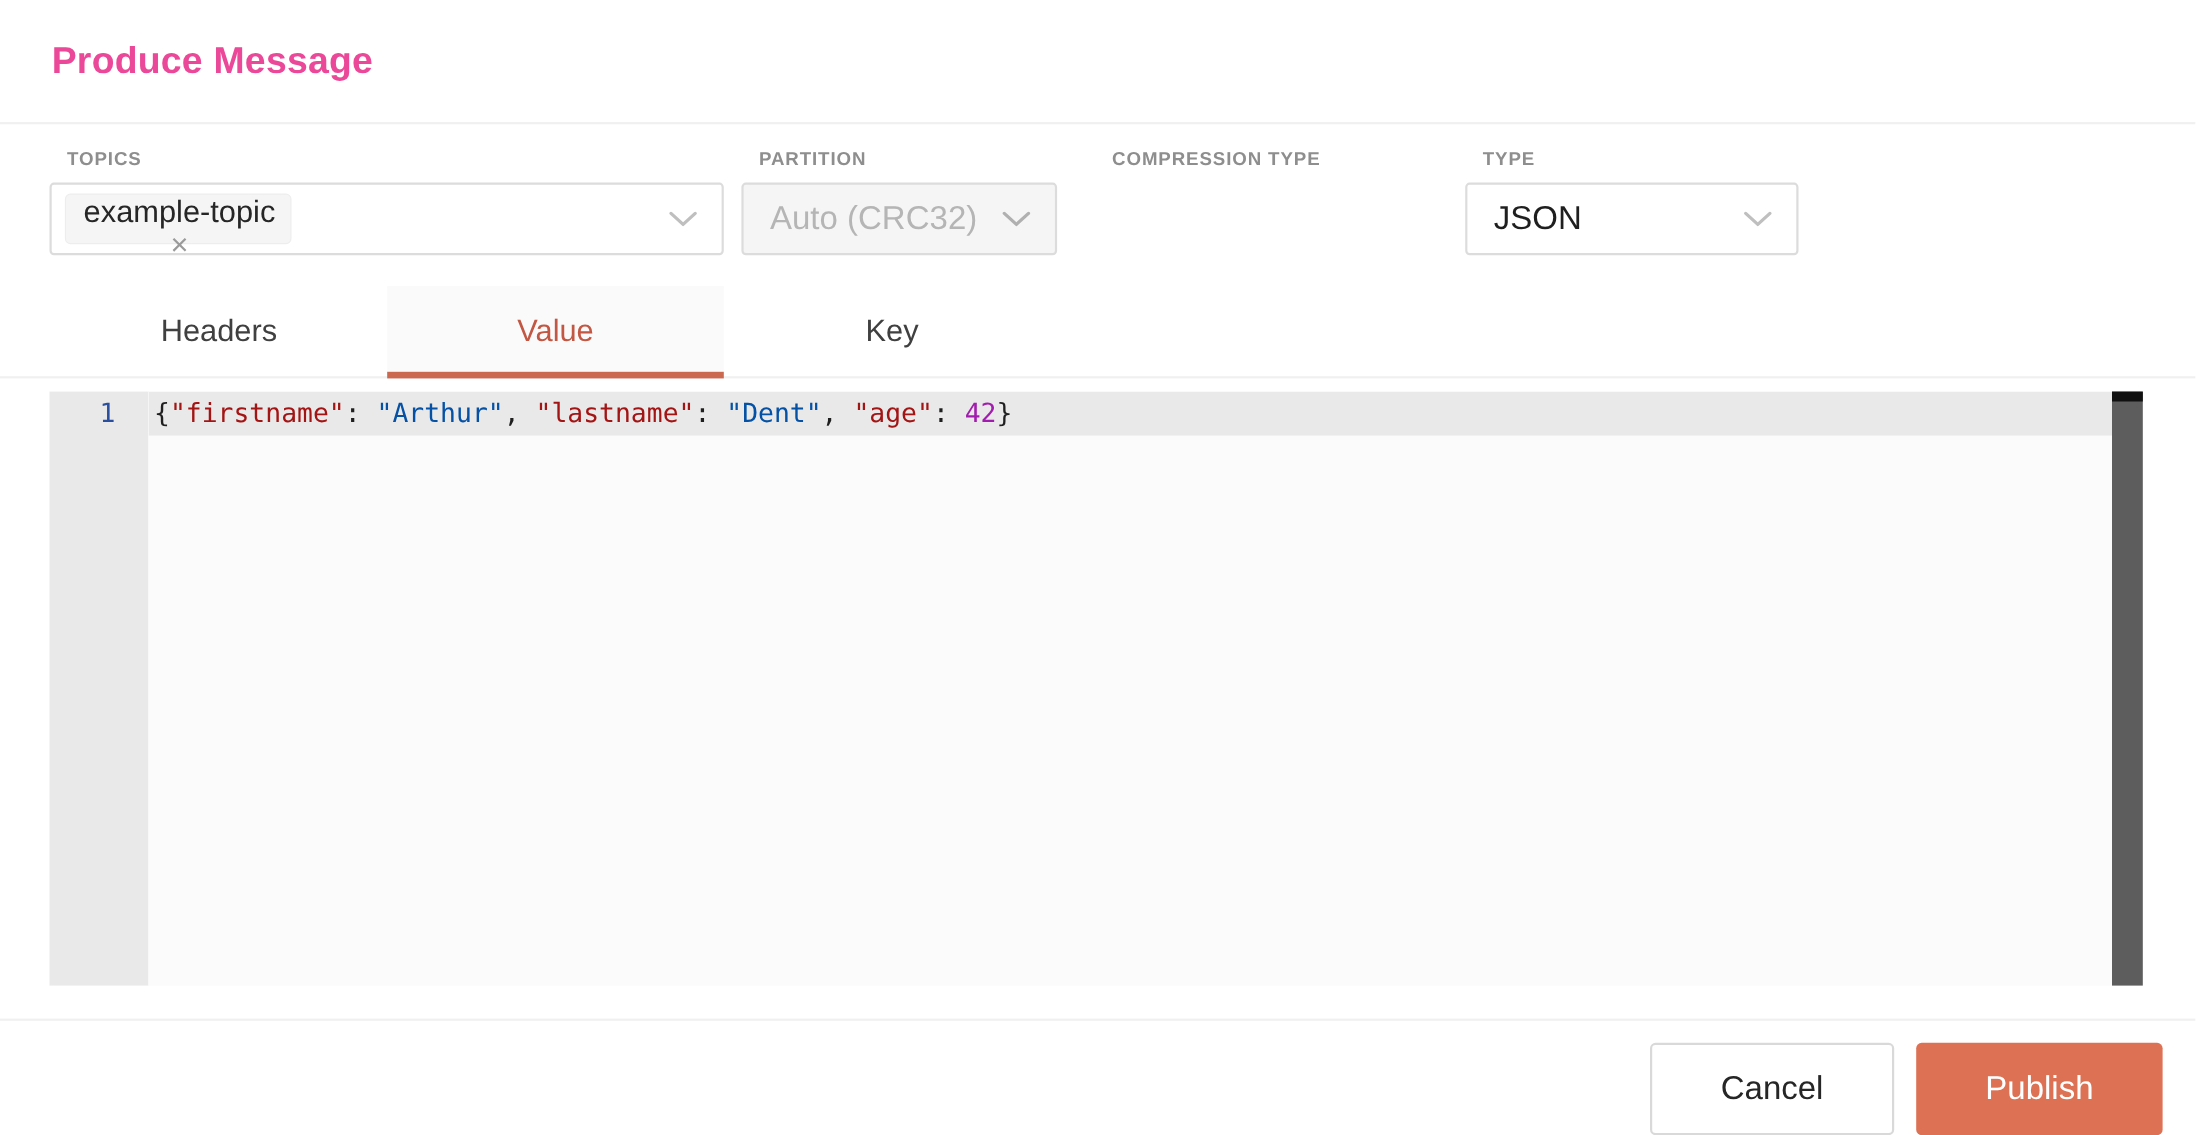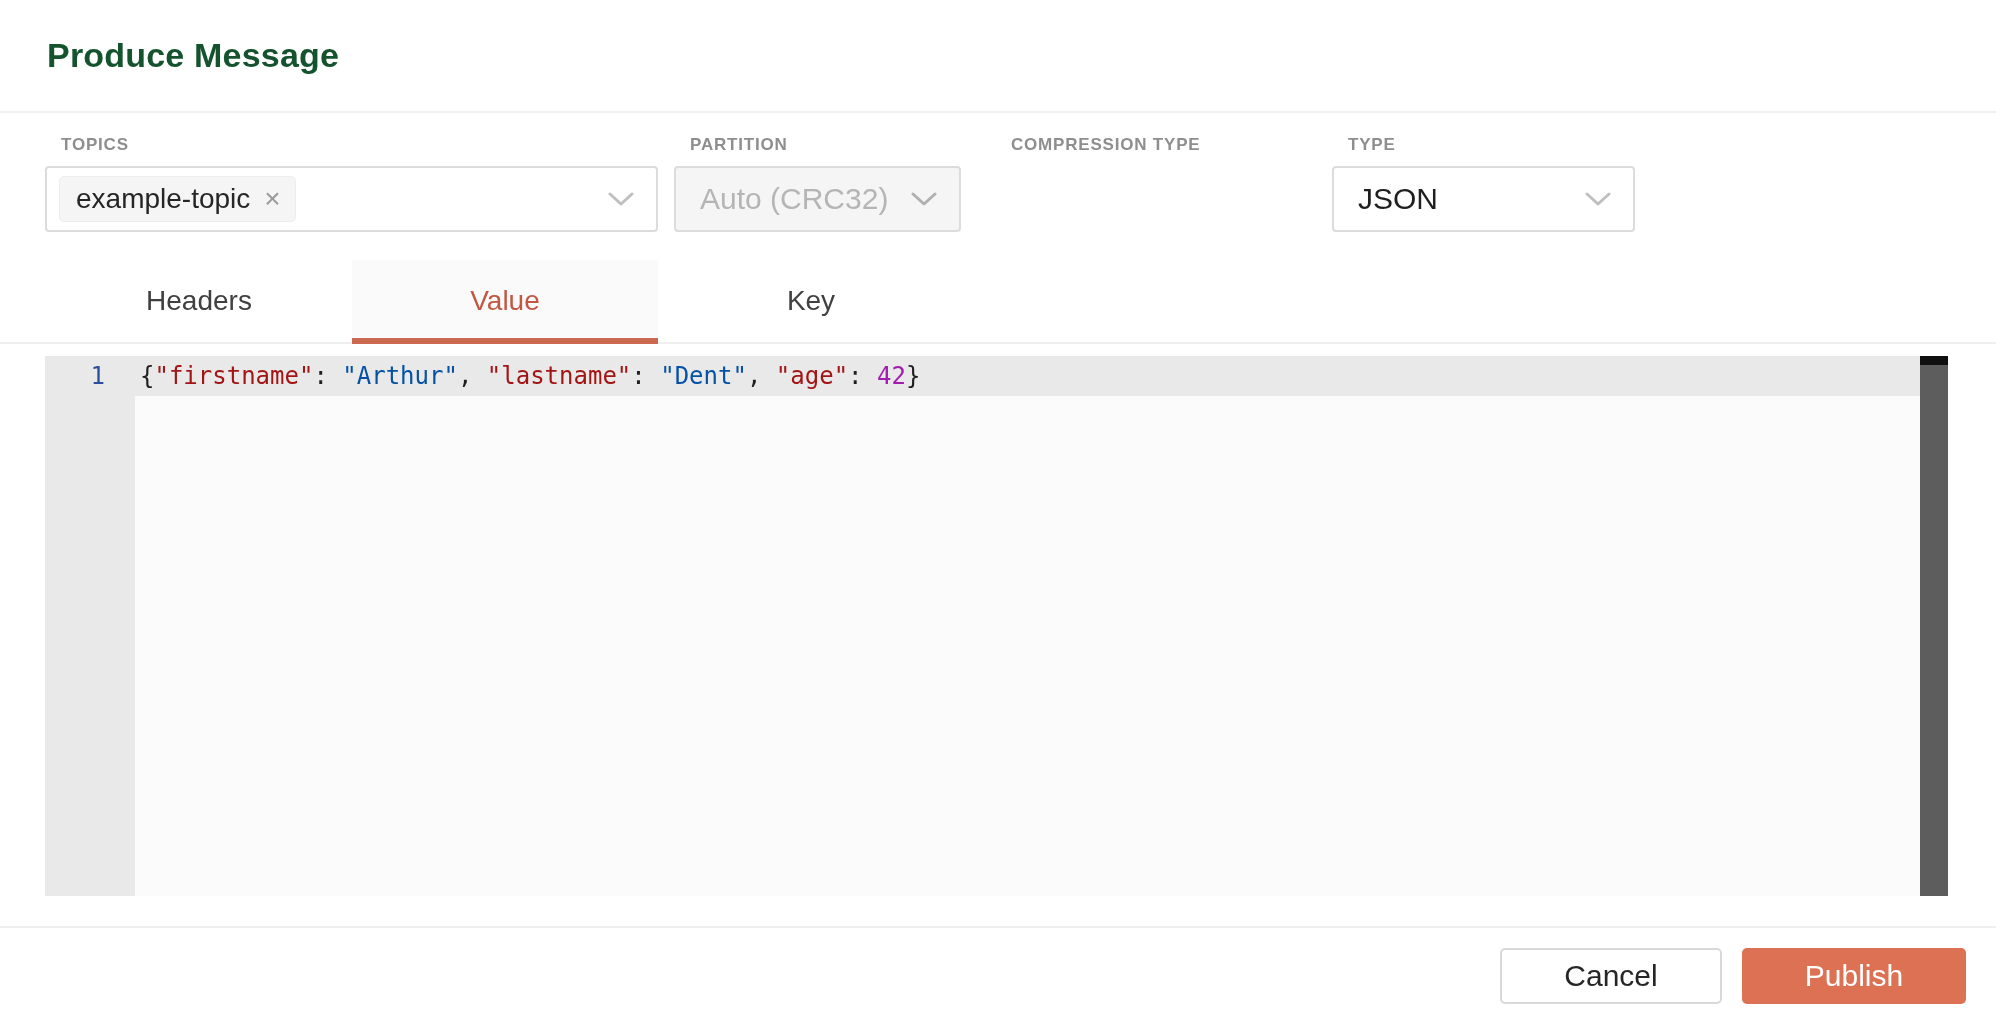--- a/index.html
+++ b/index.html
@@ -1,39 +1,39 @@
 <!DOCTYPE html>
 <html><head>
 <meta charset="utf-8">
 <style>
   * { margin: 0; padding: 0; box-sizing: border-box; }
   html, body { width: 1996px; height: 1032px; background: #ffffff; overflow: hidden; }
   body { font-family: "Liberation Sans", sans-serif; color: #262626; position: relative; }
 
   
   .header { height: 113px; border-bottom: 2px solid #f0f0f0; padding: 36px 0 0 47px; }
-  .header h1 { font-size: 34px; font-weight: 600; color: #14532d; letter-spacing: 0.2px; }
+  .header h1 { font-size: 34px; font-weight: 600; color: #ec4899; letter-spacing: 0.2px; }
 
   
   .form-row { position: relative; height: 118px; }
   .field { position: absolute; top: 22px; }
   .field-label { font-size: 17px; font-weight: 600; letter-spacing: 0.8px; color: #8e8e8e; margin: 0 0 11px 16px; }
   .select-box { height: 66px; border: 2px solid #dcdcdc; border-radius: 4px; background: #fff;
                 display: flex; align-items: center; justify-content: space-between;
                 padding: 0 22px 0 24px; font-size: 30px; color: #1f1f1f; cursor: pointer; }
   .select-box.disabled { background: #f5f5f5; color: #b5b5b5; cursor: default; }
   .chevron { flex: 0 0 auto; margin-left: 12px; }
   .field-topics  { left: 45px;  width: 613px; }
   .field-partition { left: 674px; width: 287px; }
   .field-compression { left: 995px; width: 317px; }
   .field-type { left: 1332px; width: 303px; }
   .topics-box { padding-left: 12px; }
   .topic-tag { background: #f5f5f5; border: 1px solid #ededed; border-radius: 5px;
-               height: 46px; display: flex; align-items: center; gap: 14px;
-               padding: 0 14px 0 16px; font-size: 28px; color: #262626; }
+               height: 46px; display: flex; align-items: center; 
+               padding: 0 14px 0 16px; font-size: 28px; color: #262626; flex-direction: column; }
   .tag-close { color: #9a9a9a; font-size: 28px; line-height: 1; cursor: pointer; font-weight: 400; }
 
   
   .tabbar { margin-top: 29px; border-bottom: 2px solid #f0f0f0; }
   .tabs { display: flex; padding-left: 46px; }
   .tab { width: 306px; height: 82px; display: flex; align-items: center; justify-content: center;
          font-size: 28px; color: #404040; cursor: pointer; position: relative; }
   .tab.active { color: #c25743; background: #fafafa; }
   .tab.active::after { content: ""; position: absolute; left: 0; right: 0; bottom: -2px;
                        height: 6px; background: #ca6850; }
@@ -51,21 +51,21 @@
   .tok-key { color: #a31515; }
   .tok-string { color: #0451a5; }
   .tok-number { color: #a21caf; }
   .v-scrollbar { width: 28px; background: #5d5d5d; flex: 0 0 auto; position: relative; }
   .v-scrollbar .thumb { position: absolute; top: 0; left: 0; width: 100%; height: 9px;
                         background: #101010; }
 
   
   .footer { margin-top: 30px; border-top: 2px solid #f0f0f0;
             display: flex; justify-content: flex-end; gap: 20px; padding: 20px 30px 0 0; }
-  .btn { height: 56px; border-radius: 5px; font-size: 30px; font-family: inherit;
+  .btn { height: 84px; border-radius: 5px; font-size: 30px; font-family: inherit;
          display: flex; align-items: center; justify-content: center; cursor: pointer; }
   .btn-cancel { width: 222px; background: #ffffff; border: 2px solid #d9d9d9; color: #262626; }
   .btn-publish { width: 224px; background: #dd7154; border: none; color: #ffffff; }
 </style>
 </head>
 <body>
 
 <div class="header">
   <h1>Produce Message</h1>
 </div>

